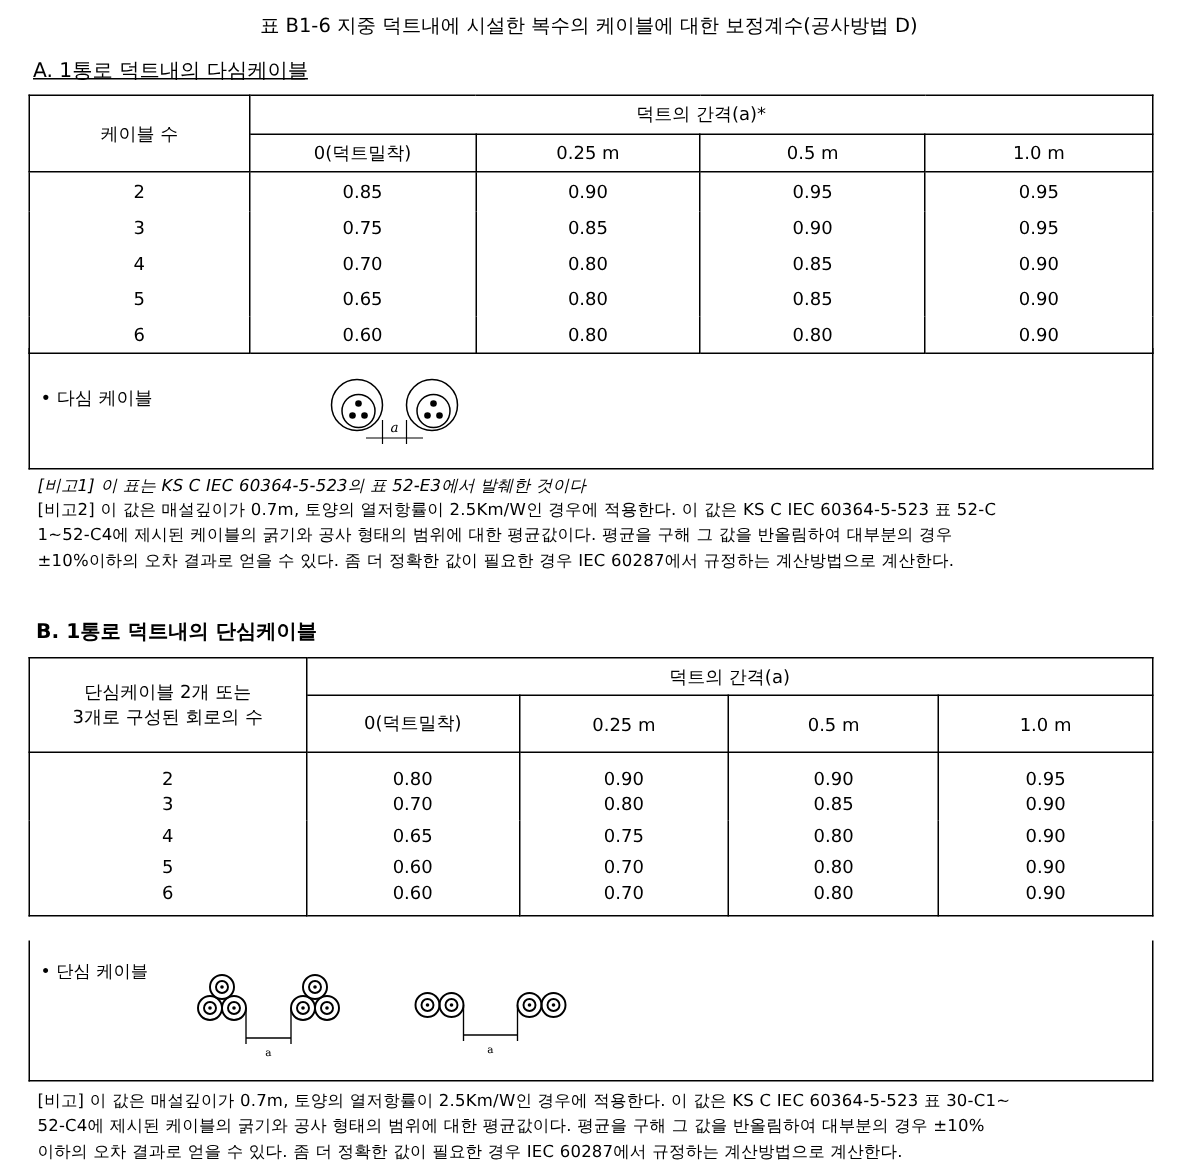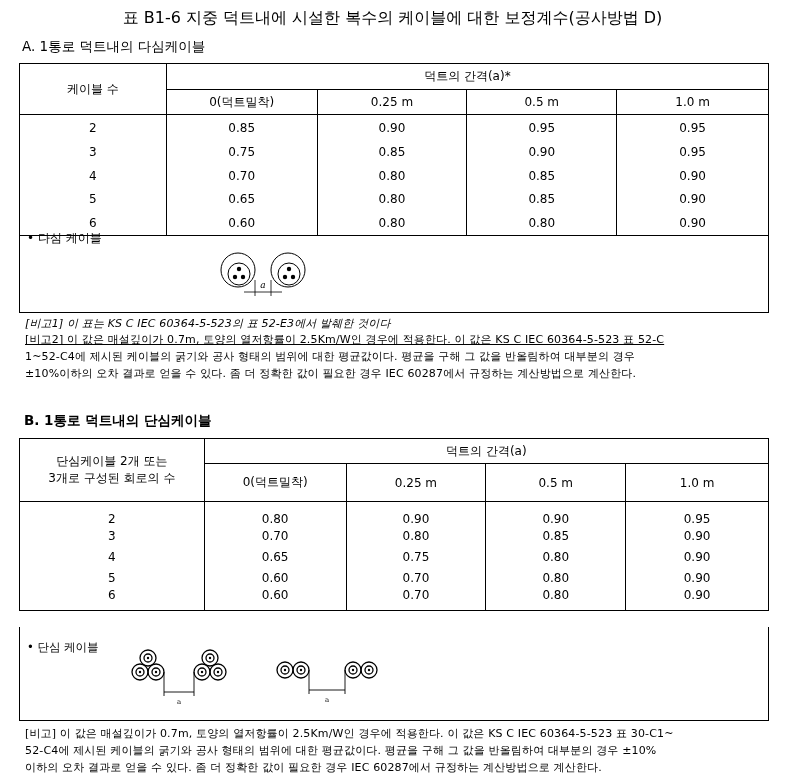--- a/index.html
+++ b/index.html
@@ -1,34 +1,34 @@
 <!DOCTYPE html>
 <html><head>
 <meta charset="utf-8">
 <style>
   html, body { margin:0; padding:0; background:#fff; }
   body { width:785px; height:781px; position:relative; overflow:hidden;
          font-family:"DejaVu Sans", sans-serif; color:#000; }
   .abs { position:absolute; }
-  .title { top:8px; left:0; width:785px; text-align:center; font-size:16px; }
+  .title { top:8px; left:0; width:785px; text-align:center; font-size:13px; }
   .sec-head { font-size:13.5px; }
   table.grid { position:absolute; border-collapse:collapse; font-size:12px; }
   table.grid td { border:1.2px solid #000; text-align:center; padding:0; }
   table.grid td.nob { border-top:none; border-bottom:none; }
   .note-cell { border:1.2px solid #000; position:absolute; }
   .bullet-label { font-size:12px; position:absolute; }
   .remark { position:absolute; font-size:11px; line-height:16px; white-space:nowrap; letter-spacing:0.15px; }
   .vals td { height:20px; }
 </style>
 </head>
 <body>
 
 <div class="abs title">표 B1-6  지중 덕트내에 시설한 복수의 케이블에 대한 보정계수(공사방법 D)</div>
 
-<div class="abs sec-head" style="top:38px; left:22px;">A. 1통로 덕트내의 다심케이블</div>
+<div class="abs sec-head" style="top:38px; left:22px;text-decoration:underline;">A. 1통로 덕트내의 다심케이블</div>
 
 <table class="grid" style="top:63px; left:19px; width:750px;">
   <colgroup>
     <col style="width:147px">
       <col style="width:151px">
       <col style="width:150px">
       <col style="width:150px">
       <col style="width:152px">
   </colgroup>
   <tbody>
@@ -76,40 +76,40 @@
       <td class="nob" style="border-bottom:1.2px solid #000">6</td>
       <td class="nob" style="border-bottom:1.2px solid #000">0.60</td>
       <td class="nob" style="border-bottom:1.2px solid #000">0.80</td>
       <td class="nob" style="border-bottom:1.2px solid #000">0.80</td>
       <td class="nob" style="border-bottom:1.2px solid #000">0.90</td>
     </tr>
   </tbody>
 </table>
 
 <div class="note-cell" style="top:232px; left:19px; width:748px; height:80px; border-top:none;"></div>
-<div class="bullet-label" style="top:230px; left:27px;"><span>• 다심 케이블</span></div>
+<div class="bullet-label" style="top:257px; left:27px;"><span>• 다심 케이블</span></div>
 <svg class="abs" style="top:250px; left:218px;" width="90" height="50" viewBox="0 0 90 50">
   <circle cx="20" cy="20" r="17" fill="none" stroke="#000" stroke-width="1"></circle>
   <circle cx="21" cy="24" r="11" fill="none" stroke="#000" stroke-width="1"></circle>
   <circle cx="21" cy="19" r="2.2" fill="#000"></circle>
     <circle cx="17" cy="27" r="2.2" fill="#000"></circle>
     <circle cx="25" cy="27" r="2.2" fill="#000"></circle>
   <circle cx="70" cy="20" r="17" fill="none" stroke="#000" stroke-width="1"></circle>
   <circle cx="71" cy="24" r="11" fill="none" stroke="#000" stroke-width="1"></circle>
   <circle cx="71" cy="19" r="2.2" fill="#000"></circle>
     <circle cx="67" cy="27" r="2.2" fill="#000"></circle>
     <circle cx="75" cy="27" r="2.2" fill="#000"></circle>
   <line x1="37" y1="30" x2="37" y2="46" stroke="#000" stroke-width="0.8"></line>
   <line x1="53" y1="30" x2="53" y2="46" stroke="#000" stroke-width="0.8"></line>
   <line x1="26" y1="42" x2="64" y2="42" stroke="#000" stroke-width="0.8"></line>
   <text x="45" y="38" font-size="9" font-style="italic" text-anchor="middle" font-family="DejaVu Serif, serif">a</text>
 </svg>
 
 <div class="remark" style="top:316px; left:25px;font-style:italic;">[비고1] 이 표는 KS C IEC 60364-5-523의 표 52-E3에서 발췌한 것이다</div>
-<div class="remark" style="top:332px; left:25px;text-decoration:underline;">[비고2] 이 값은 매설깊이가 0.7m, 토양의 열저항률이 2.5Km/W인 경우에 적용한다. 이 값은 KS C IEC 60364-5-523 표 52-C</div>
+<div class="remark" style="top:332px; left:25px;">[비고2] 이 값은 매설깊이가 0.7m, 토양의 열저항률이 2.5Km/W인 경우에 적용한다. 이 값은 KS C IEC 60364-5-523 표 52-C</div>
 <div class="remark" style="top:349px; left:25px;">1~52-C4에 제시된 케이블의 굵기와 공사 형태의 범위에 대한 평균값이다. 평균을 구해 그 값을 반올림하여 대부분의 경우</div>
 <div class="remark" style="top:366px; left:25px;">±10%이하의 오차 결과로 얻을 수 있다. 좀 더 정확한 값이 필요한 경우 IEC 60287에서 규정하는 계산방법으로 계산한다.</div>
 
 <div class="abs sec-head" style="top:412px; left:24px; font-weight:bold;">B. 1통로 덕트내의 단심케이블</div>
 
 <table class="grid" style="top:438px; left:19px; width:750px;">
   <colgroup>
     <col style="width:185px">
       <col style="width:142px">
       <col style="width:140px">

